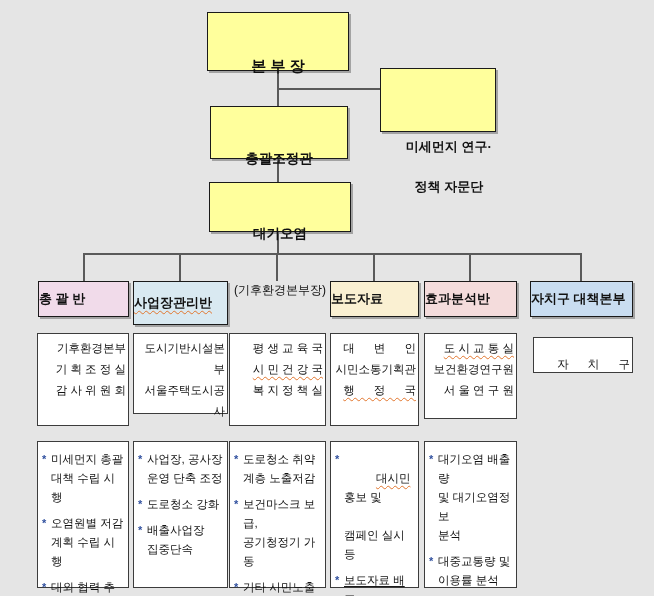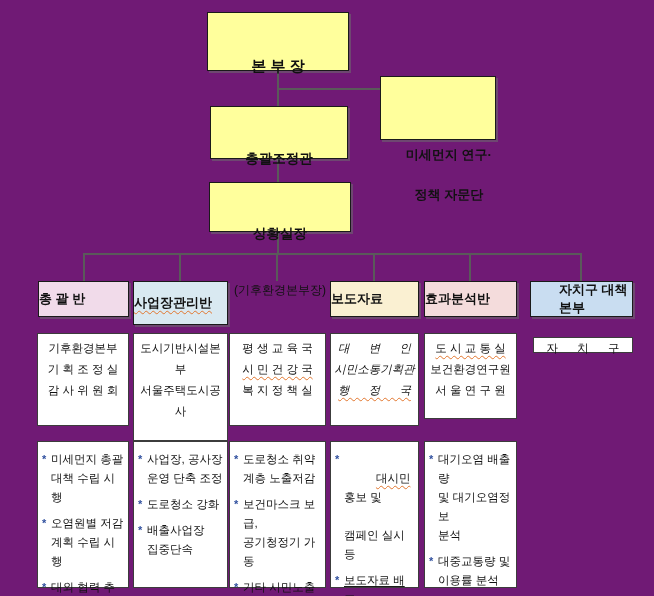--- a/index.html
+++ b/index.html
@@ -1,38 +1,38 @@
 <!DOCTYPE html>
 <html><head>
 <meta charset="utf-8">
 <style>
   html,body{margin:0;padding:0;background:#ffffff;}
   #stage{
-    position:relative;width:654px;height:596px;background:#701a75;
+    position:relative;width:654px;height:596px;background:#e5e5e5;
     font-family:"Liberation Sans","DejaVu Sans",sans-serif;color:#111;
     overflow:hidden;
   }
   .box{position:absolute;box-sizing:border-box;background:#fff;border:1.5px solid #3c3c3c;}
   .ybox{
     background:#FFFF9C;border:1.6px solid #1a1a1a;
     box-shadow:2px 2px 0 rgba(110,110,110,.55);
     text-align:center;white-space:pre-wrap;
   }
   .ybox .bt{font-weight:bold;font-size:15px;line-height:26px;padding-top:4px;}
   .ybox .bs{font-size:12.5px;line-height:20px;}
   .advt{font-weight:bold;font-size:13px;line-height:20px;padding-top:12px;}
   .hbox{
     border:1.6px solid #1a1a1a;box-shadow:2px 2px 0 rgba(110,110,110,.55);
     display:flex;align-items:center;justify-content:flex-start;
     font-weight:bold;font-size:13px;white-space:pre-wrap;
   }
   .c1{background:#F1DBEA;} .c2{background:#D9E9F1;} .c3{background:#E3EDD1;}
-  .c4{background:#FAF0D2;} .c5{background:#F4DCDC;} .c6{background:#C9DDF1;padding-left:28px;}
+  .c4{background:#FAF0D2;} .c5{background:#F4DCDC;} .c6{background:#C9DDF1;}
   .obox{padding:4px 2px;font-size:11.5px;text-align:center;}
-  .oline{line-height:21px;white-space:pre-wrap;}
+  .oline{line-height:21px;white-space:pre-wrap;text-align:right;}
   .tbox{padding:8px 2px 0 4px;font-size:11.5px;}
   .titem{display:flex;margin-bottom:7px;}
   .tb{color:#2f4f9e;font-weight:bold;flex:none;width:9px;font-size:11px;line-height:18px;}
   .tlines{flex:1;}
   .tline{line-height:19px;white-space:pre-wrap;}
   .vline{position:absolute;width:2px;background:#5a5a5a;}
   .hline{position:absolute;height:2px;background:#5a5a5a;}
   .wavy{
     text-decoration-line:underline;text-decoration-style:wavy;
     text-decoration-color:#e2762e;text-decoration-thickness:1px;
@@ -55,34 +55,34 @@
   <div class="vline" style="left:276px;top:253px;height:28px;"></div>
   <div class="vline" style="left:373px;top:253px;height:28px;"></div>
   <div class="vline" style="left:469px;top:253px;height:28px;"></div>
   <div class="vline" style="left:580px;top:253px;height:28px;"></div>
 
   <div class="box ybox" style="left:207px;top:12px;width:142px;height:59px;">
     <div class="bt">본 부 장</div>
     <div class="bs">(시      장)</div>
   </div>
 
-  <div class="box ybox" style="left:380px;top:76px;width:116px;height:64px;">
+  <div class="box ybox" style="left:380px;top:68px;width:116px;height:64px;">
     <div class="advt">
       <span>미세먼지 연구·</span><br>
       <span>정책 자문단</span>
     </div>
   </div>
 
   <div class="box ybox" style="left:210px;top:106px;width:138px;height:53px;">
     <div class="bt" style="font-size:13.5px;line-height:22px;padding-top:5px;">총괄조정관</div>
     <div class="bs" style="font-size:12px;line-height:18px;">(행정 1,2 부시장)</div>
   </div>
 
   <div class="box ybox" style="left:209px;top:182px;width:142px;height:50px;">
-    <div class="bt" style="font-size:13.5px;line-height:22px;padding-top:4px;">상황실장</div>
+    <div class="bt" style="font-size:13.5px;line-height:22px;padding-top:4px;">대기오염</div>
     <div class="bs" style="font-size:12px;line-height:18px;">(기후환경본부장)</div>
   </div>
 
   <div class="box hbox c1" style="left:38px;top:281px;width:91px;height:36px;">
     <span>총 괄 반</span>
   </div>
   <div class="box hbox c2" style="left:133px;top:281px;width:95px;height:44px;">
     <span class="wavy">사업장관리반</span>
   </div>
   <div class="box hbox c4" style="left:330px;top:281px;width:89px;height:36px;">
@@ -93,40 +93,40 @@
   </div>
   <div class="box hbox c6" style="left:530px;top:281px;width:103px;height:36px;">
     <span>자치구 대책본부</span>
   </div>
 
   <div class="box obox" style="left:37px;top:333px;width:92px;height:93px;">
     <div class="oline">기후환경본부</div>
     <div class="oline">기 획 조 정 실</div>
     <div class="oline">감 사 위 원 회</div>
   </div>
-  <div class="box obox" style="left:133px;top:333px;width:95px;height:108px;">
+  <div class="box obox" style="left:133px;top:333px;width:95px;height:81px;">
     <div class="oline">도시기반시설본부</div>
     <div class="oline">서울주택도시공사</div>
   </div>
   <div class="box obox" style="left:229px;top:333px;width:97px;height:93px;">
     <div class="oline">평 생 교 육 국</div>
     <div class="oline wavy">시 민 건 강 국</div>
     <div class="oline">복 지 정 책 실</div>
   </div>
-  <div class="box obox" style="left:330px;top:333px;width:89px;height:93px;font-style:italic;">
+  <div class="box obox" style="left:330px;top:333px;width:89px;height:93px;">
     <div class="oline">대      변      인</div>
     <div class="oline">시민소통기획관</div>
     <div class="oline wavy">행      정      국</div>
   </div>
   <div class="box obox" style="left:424px;top:333px;width:93px;height:86px;">
     <div class="oline wavy">도 시 교 통 실</div>
     <div class="oline">보건환경연구원</div>
     <div class="oline">서 울 연 구 원</div>
   </div>
-  <div class="box obox" style="left:533px;top:337px;width:100px;height:16px;padding:0 2px;">
+  <div class="box obox" style="left:533px;top:337px;width:100px;height:36px;padding:16px 2px;">
     <div class="oline">자      치      구</div>
   </div>
 
   <div class="box tbox" style="left:37px;top:441px;width:92px;height:147px;">
     <div class="titem">
       <span class="tb">*</span>
       <div class="tlines">
         <div class="tline"><span>미세먼지 총괄</span></div>
         <div class="tline"><span>대책 수립 시행</span></div>
       </div>

